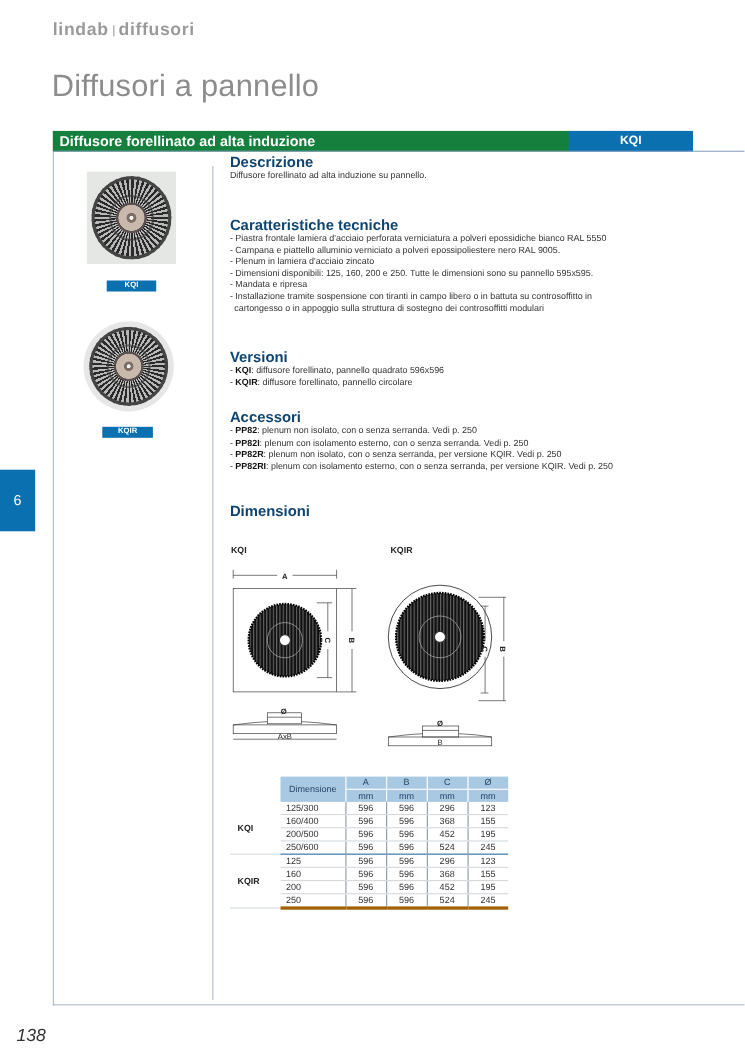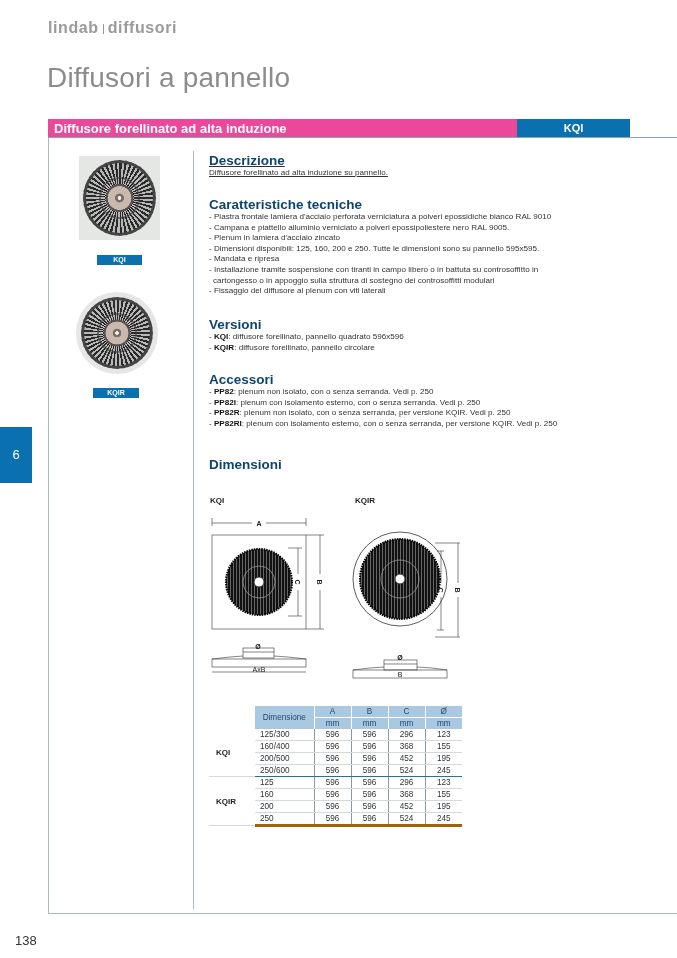--- a/index.html
+++ b/index.html
@@ -4,21 +4,21 @@
   <style>
     * { box-sizing: border-box; margin: 0; padding: 0; }
     html, body { width: 677px; height: 958px; background: #ffffff; overflow: hidden; }
     body { position: relative; font-family: "Liberation Sans", sans-serif; color: #333; }
 
     .breadcrumb { position: absolute; left: 48px; top: 19px; font-size: 16px; color: #9a9a9a; font-weight: bold; letter-spacing: 0.6px; }
     .breadcrumb .sep { display: inline-block; width: 1px; height: 10px; background: #9a9a9a; margin: 0 4px; vertical-align: -1px; }
 
     .page-title { position: absolute; left: 47px; top: 62px; font-size: 28px; color: #8c8c8c; font-weight: normal; letter-spacing: 0.2px; }
 
-    .title-bar { position: absolute; left: 48px; top: 119px; width: 470px; height: 19px; background: #ec4899; color: #fff; font-weight: bold; font-size: 13px; line-height: 19px; padding-left: 6px; }
+    .title-bar { position: absolute; left: 48px; top: 119px; width: 470px; height: 19px; background: #15803d; color: #fff; font-weight: bold; font-size: 13px; line-height: 19px; padding-left: 6px; }
     .title-tab { position: absolute; left: 517px; top: 119px; width: 113px; height: 19px; background: #0a70b0; color: #fff; font-weight: bold; font-size: 11px; line-height: 19px; text-align: center; }
     .title-rule { position: absolute; left: 48px; top: 137px; width: 629px; height: 1px; background: #8aa4bd; }
 
     .frame-left { position: absolute; left: 48px; top: 138px; width: 1px; height: 776px; background: #aab9c8; }
     .frame-bottom { position: absolute; left: 48px; top: 913px; width: 629px; height: 1px; background: #aab9c8; }
     .col-divider { position: absolute; left: 193px; top: 151px; width: 1px; height: 758px; background: #aab9c8; }
 
     .product-img { position: absolute; border-radius: 0; }
     .img-kqi { left: 79px; top: 156px; width: 81px; height: 84px; background: #e4e7e4; }
     .img-kqir { left: 76px; top: 292px; width: 82px; height: 82px; background: #e6e6e6; border-radius: 50%; }
@@ -34,21 +34,21 @@
     .img-label { position: absolute; height: 10px; background: #0a70b0; color: #fff; font-weight: bold; font-size: 7px; line-height: 10px; text-align: center; }
     .label-kqi { left: 97px; top: 255px; width: 45px; }
     .label-kqir { left: 93px; top: 388px; width: 46px; }
 
     .section-tab { position: absolute; left: 0; top: 427px; width: 32px; height: 56px; background: #0a70b0; color: #fff; font-size: 13px; line-height: 56px; text-align: center; }
 
     .content { position: absolute; left: 209px; width: 440px; }
     .h2 { color: #0e4470; font-weight: bold; font-size: 13.5px; line-height: 15px; }
     .txt { font-size: 8.1px; line-height: 10.6px; color: #333; }
     .txt b { color: #111; }
-    .sec-desc { top: 153px; text-decoration: underline; }
+    .sec-desc { top: 140px; }
     .sec-car { top: 197px; }
     .sec-ver { top: 317px; }
     .sec-acc { top: 372px; }
     .sec-dim { top: 457px; }
 
     .drawing-label { position: absolute; font-size: 8px; font-weight: bold; color: #222; }
     .lbl-kqi { left: 210px; top: 496px; }
     .lbl-kqir { left: 355px; top: 496px; }
 
     svg.draw { position: absolute; }
@@ -61,21 +61,21 @@
     table.dims .gap { width: 46px; background: transparent; }
     table.dims .hdim { width: 59px; }
     table.dims .hv { width: 37px; border-left: 1px solid #fff; }
     table.dims .hsub { border-top: 1px solid #fff; }
     table.dims td.num { border-left: 1px solid #8a97a6; border-bottom: 1px solid #d4d9de; width: 37px; }
     table.dims td.dimcell { text-align: left; padding-left: 5px; border-bottom: 1px solid #d4d9de; }
     table.dims td.grp { text-align: left; font-weight: bold; font-size: 8px; color: #222; padding-left: 7px; border-bottom: 1px solid #d4d9de; }
     table.dims tr.grp-end td { border-bottom: 1.5px solid #2c6da0; }
     table.dims tr.last td { border-bottom: 3px solid #a16207; }
 
-    .page-num { position: absolute; left: 15px; top: 933px; font-size: 13px; color: #333; }
+    .page-num { position: absolute; left: 15px; top: 933px; font-size: 16px; color: #333; font-style: italic; }
   </style>
 </head>
 <body>
 
 <div class="breadcrumb">
   <span>lindab</span><span class="sep"></span><span>diffusori</span>
 </div>
 
 <h1 class="page-title">Diffusori a pannello</h1>
 
@@ -98,28 +98,27 @@
 
 <div class="section-tab">6</div>
 
 <div class="content sec-desc">
   <div class="h2">Descrizione</div>
   <div class="txt">Diffusore forellinato ad alta induzione su pannello.</div>
 </div>
 
 <div class="content sec-car">
   <div class="h2">Caratteristiche tecniche</div>
-  <div class="txt">- Piastra frontale lamiera d'acciaio perforata verniciatura a polveri epossidiche bianco RAL 9010</div>
+  <div class="txt">- Piastra frontale lamiera d'acciaio perforata verniciatura a polveri epossidiche bianco RAL 5550</div>
   <div class="txt">- Campana e piattello alluminio verniciato a polveri epossipoliestere nero RAL 9005.</div>
   <div class="txt">- Plenum in lamiera d'acciaio zincato</div>
   <div class="txt">- Dimensioni disponibili: 125, 160, 200 e 250. Tutte le dimensioni sono su pannello 595x595.</div>
   <div class="txt">- Mandata e ripresa</div>
   <div class="txt">- Installazione tramite sospensione con tiranti in campo libero o in battuta su controsoffitto in</div>
   <div class="txt" style="padding-left:4px">  cartongesso o in appoggio sulla struttura di sostegno dei controsoffitti modulari</div>
-  <div class="txt">- Fissaggio del diffusore al plenum con viti laterali</div>
 </div>
 
 <div class="content sec-ver">
   <div class="h2">Versioni</div>
   <div class="txt">- <b>KQI</b><span>: diffusore forellinato, pannello quadrato 596x596</span></div>
   <div class="txt">- <b>KQIR</b><span>: diffusore forellinato, pannello circolare</span></div>
 </div>
 
 <div class="content sec-acc">
   <div class="h2">Accessori</div>

